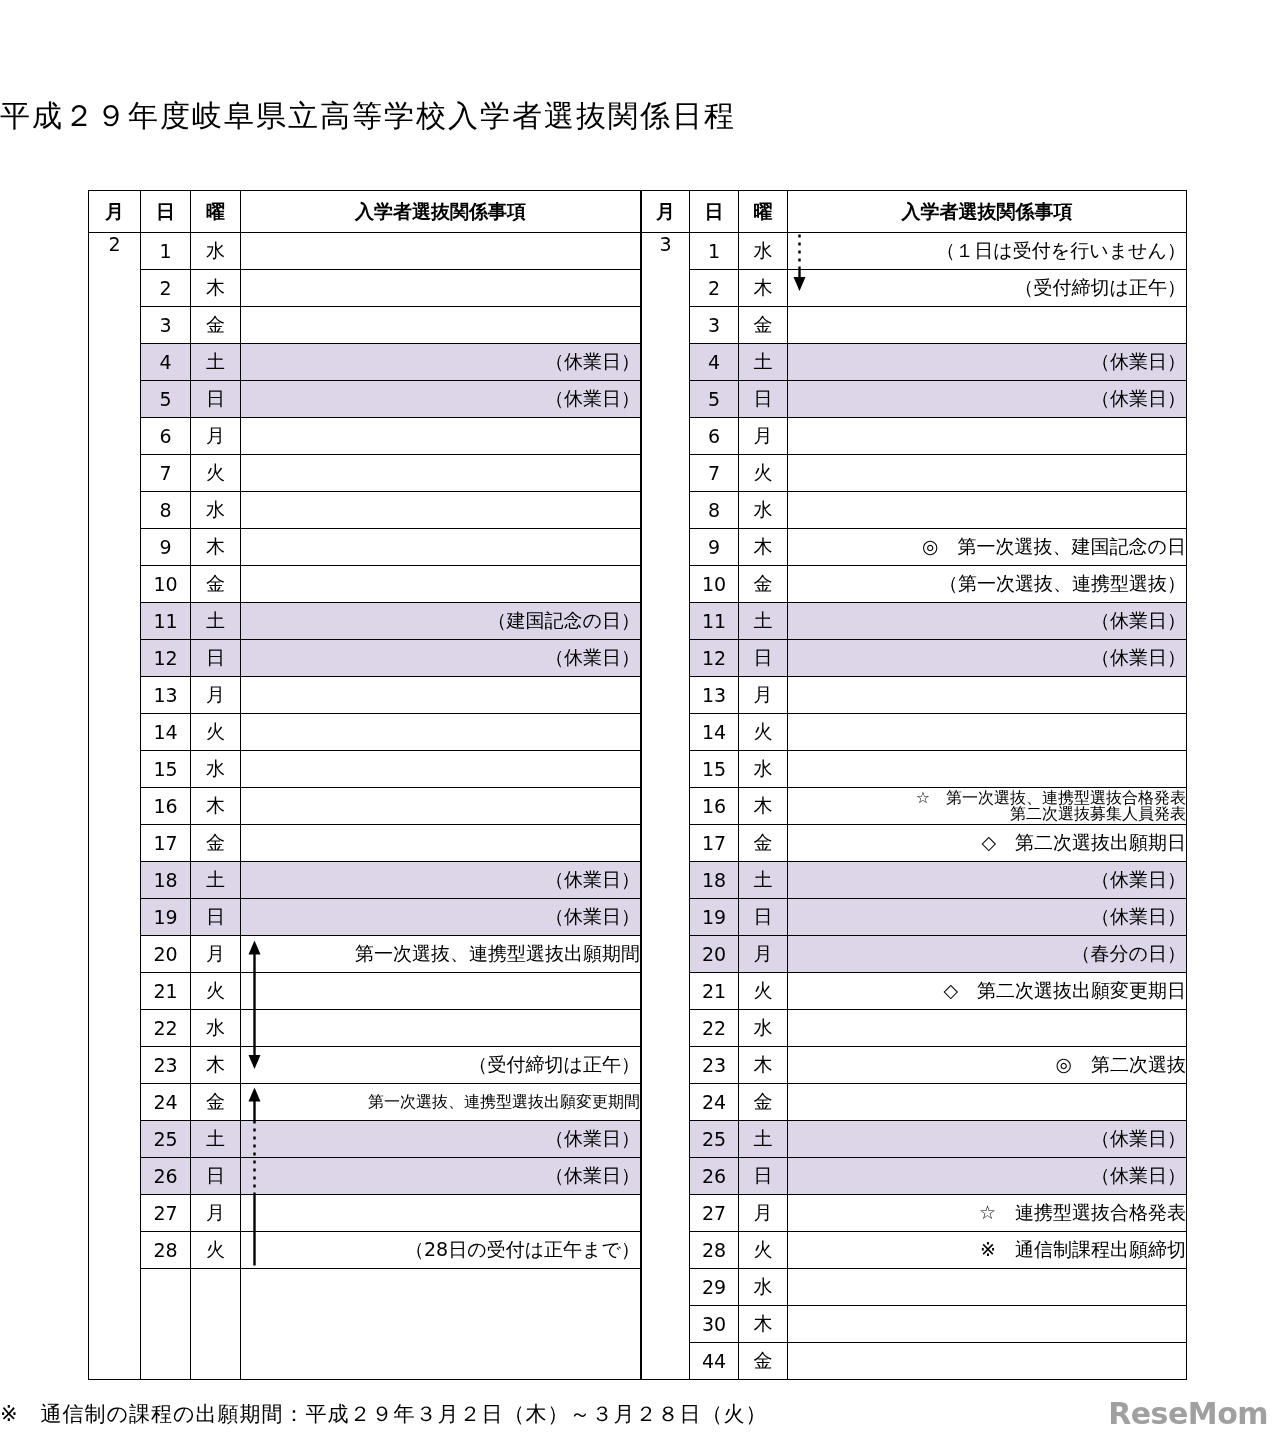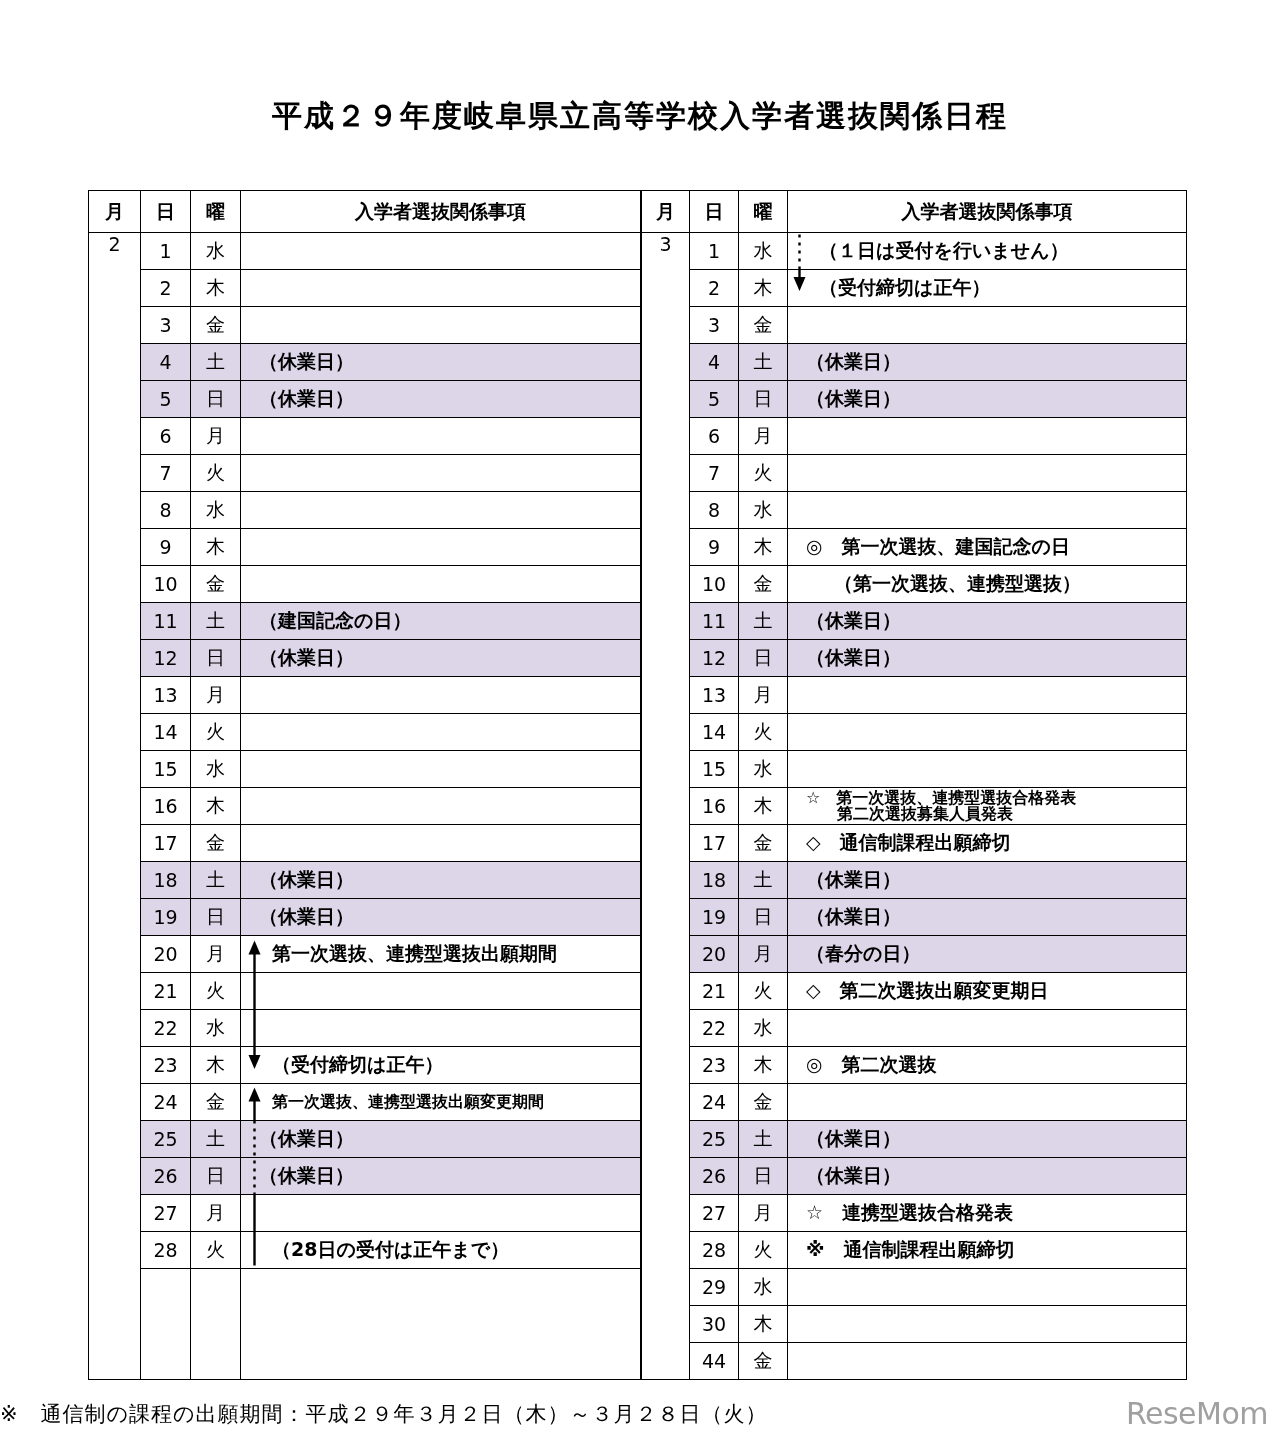--- a/index.html
+++ b/index.html
@@ -12,23 +12,22 @@
     position:relative;
     width:1280px;
     height:1448px;
     background:#ffffff;
     overflow:hidden;
   }
   .title {
     position:absolute;
     top:96px; left:0; width:100%;
     margin:0;
-    text-align:center;
     font-size:30px;
-    font-weight:bold;
+    font-weight:normal;
     letter-spacing:2px;
     color:#000;
   }
   .tables {
     position:absolute;
     left:88px; top:190px;
     display:flex;
     align-items:flex-start;
   }
   table.cal { border-collapse:collapse; table-layout:fixed; }
@@ -36,21 +35,21 @@
     border:1px solid #000;
     padding:0;
     font-size:19px;
     color:#000;
   }
   table.cal thead tr { height:42px; }
   table.cal tbody tr { height:37px; }
   table.cal th { font-weight:bold; text-align:center; background:#fff; }
   td.col-day, td.col-weekday { text-align:center; }
   td.month-cell { text-align:center; vertical-align:top; padding-top:8px; background:#fff !important; }
-  td.col-event { text-align:left; vertical-align:middle; overflow:hidden;font-weight:bold; }
+  td.col-event { text-align:right; vertical-align:middle; overflow:hidden; }
   .ev { padding-left:18px; white-space:nowrap; }
   .ev.indent { padding-left:31px; }
   .ev.wide   { padding-left:46px; }
   .ev.small  { font-size:16px; }
   .ev.tiny   { font-size:16px; line-height:16px; }
   .ev.under  { padding-left:49px; }
   tr.holiday td { background:var(--holiday-bg, #dcd6e8); }
   tr.filler td { background:#fff; }
   .arrows {
     position:absolute; left:0; top:0;
@@ -62,21 +61,21 @@
     top:1400px; left:0; width:100%;
     text-align:left;
     font-size:21px;
     letter-spacing:1px;
     color:#000;
   }
   .logo {
     position:absolute;
     right:12px; top:1396px;
     font-size:30px;
-    font-weight:normal;
+    font-weight:bold;
     color:#a0a0a0;
     letter-spacing:-0.5px;
   }
 </style>
 </head>
 <body>
 
 <div class="page">
 
   <h1 class="title">平成２９年度岐阜県立高等学校入学者選抜関係日程</h1>
@@ -431,21 +430,21 @@
             <td class="col-weekday weekday-cell">木</td>
             <td class="col-event event-cell">
               <div class="ev tiny">☆　第一次選抜、連携型選抜合格発表</div>
               <div class="ev tiny under">第二次選抜募集人員発表</div>
             </td>
           </tr>
           <tr>
             <td class="col-day day-cell">17</td>
             <td class="col-weekday weekday-cell">金</td>
             <td class="col-event event-cell">
-              <div class="ev ">◇　通信制課程出願締切</div>
+              <div class="ev ">◇　第二次選抜出願期日</div>
             </td>
           </tr>
           <tr class="holiday">
             <td class="col-day day-cell">18</td>
             <td class="col-weekday weekday-cell">土</td>
             <td class="col-event event-cell">
               <div class="ev ">（休業日）</div>
             </td>
           </tr>
           <tr class="holiday">

